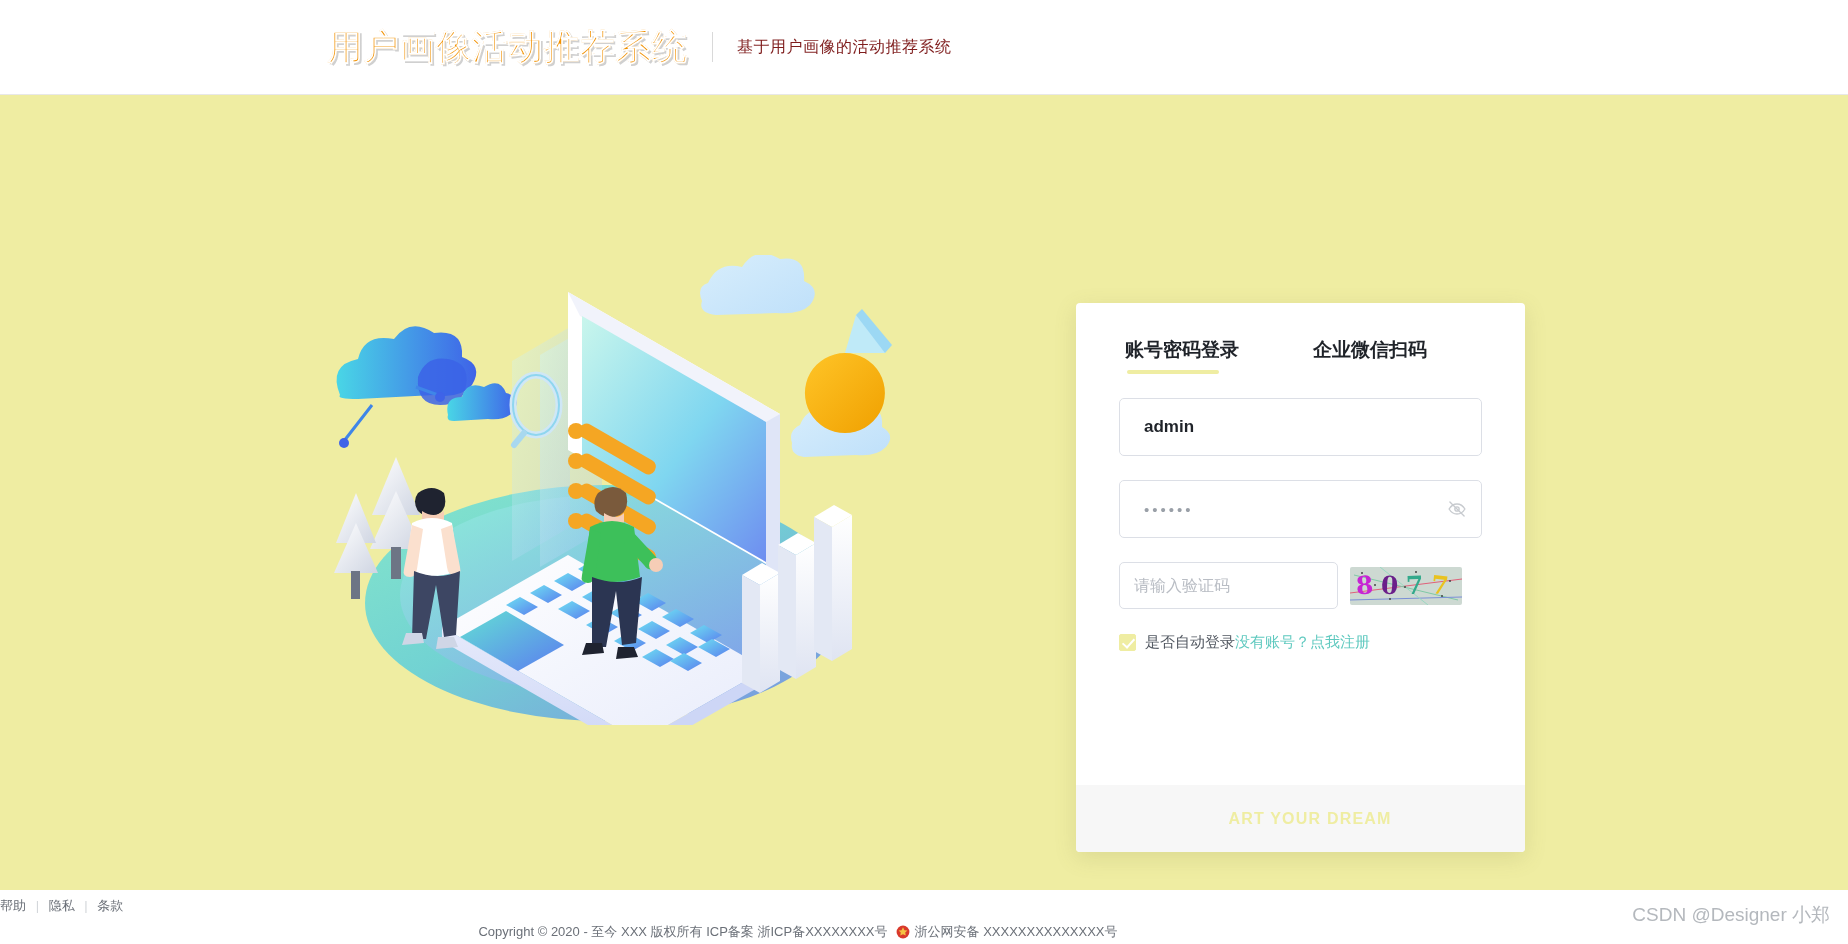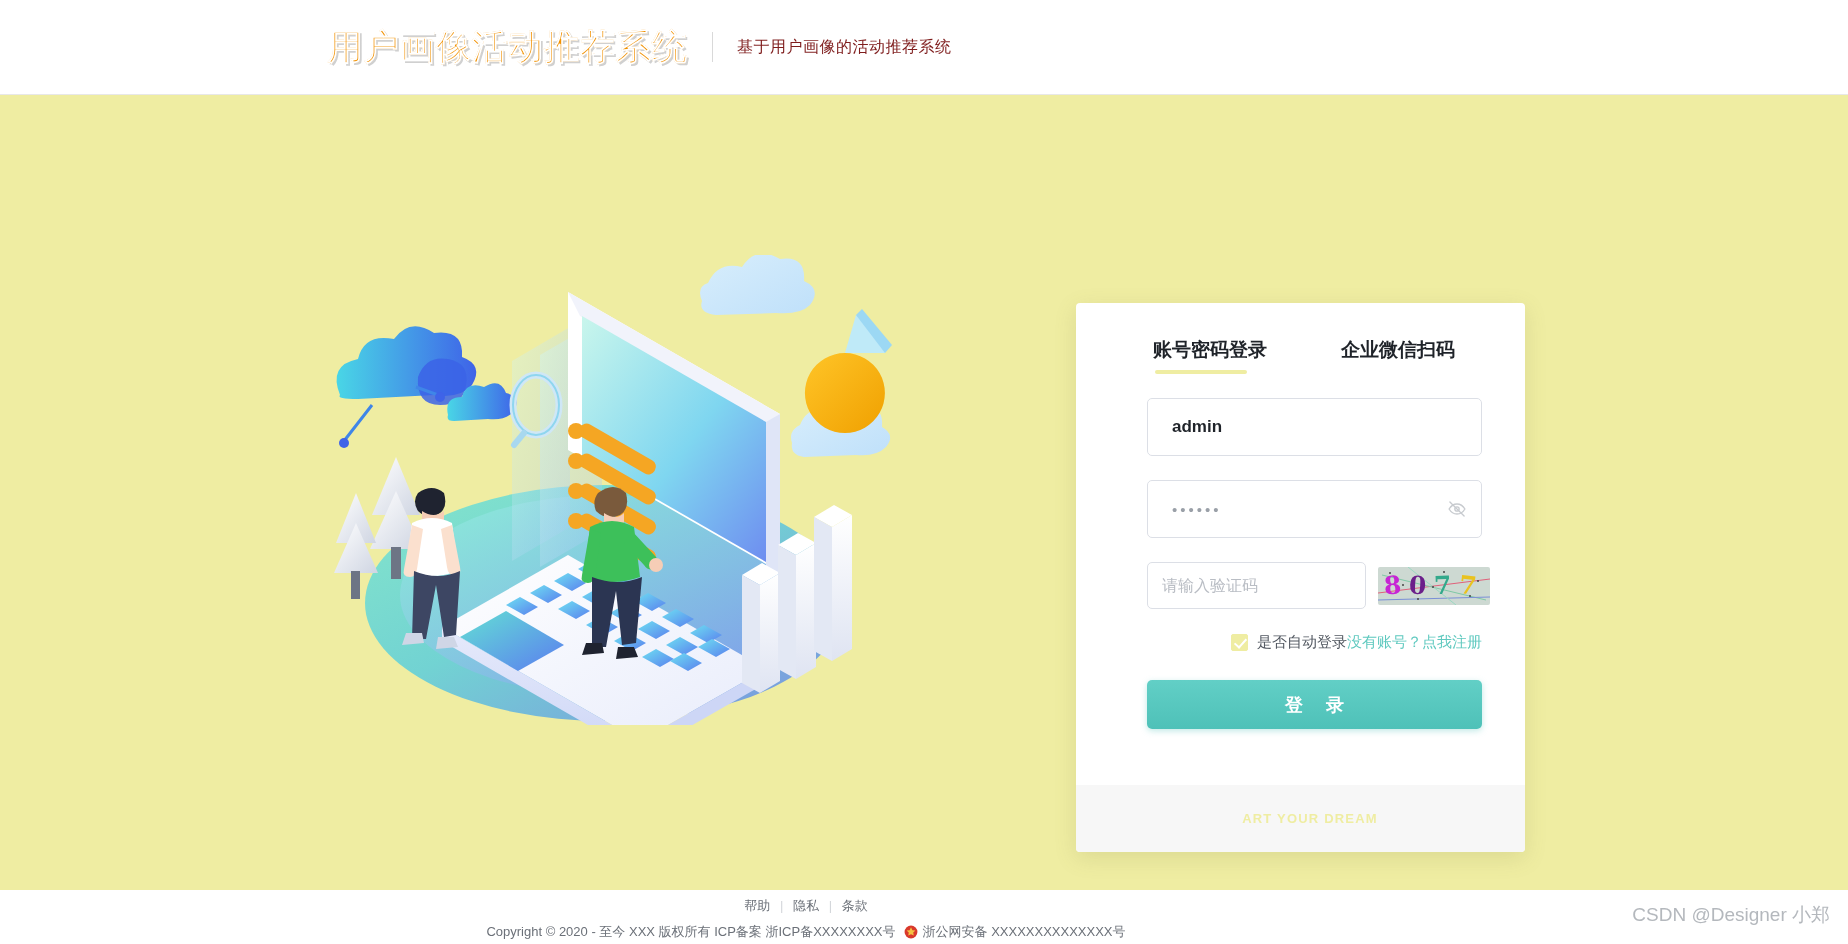--- a/index.html
+++ b/index.html
@@ -68,21 +68,20 @@
 
   
   #login-card {
     position: absolute;
     left: 1076px; top: 208px;
     width: 449px; height: 549px;
     background: #ffffff;
     border-radius: 4px;
     box-shadow: 0 6px 22px rgba(120,120,60,0.16);
     overflow: hidden;
-    padding-left: 28px;
   }
   #card-body { padding: 34px 43px 0 43px; }
 
   .tabs { display: flex; gap: 74px; padding-left: 6px; }
   .tab {
     position: relative;
     font-size: 19px;
     font-weight: bold;
     color: #1f2329;
     padding-bottom: 11px;
@@ -165,21 +164,21 @@
   #captcha-image svg { position: absolute; inset: 0; }
   .captcha-char {
     position: absolute;
     font-family: "DejaVu Serif", serif;
     font-weight: bold;
     font-size: 25px;
     top: 4px;
   }
 
   #options-row {
-    display: flex; align-items: center; justify-content: flex-end;
+    display: flex; align-items: center; justify-content: flex-start;
     margin-top: 24px;
   }
   #auto-login {
     display: flex; align-items: center; gap: 9px;
     cursor: pointer;
   }
   #auto-login-box {
     width: 17px; height: 17px;
     background: #efeda2;
     border: 1px solid #efeda2;
@@ -219,33 +218,33 @@
   }
 
   #card-footer {
     position: absolute;
     left: 0; bottom: 0;
     width: 100%; height: 67px;
     background: #f7f7f7;
     display: flex; align-items: center; justify-content: center;
   }
   #card-footer-text {
-    font-size: 13px;
+    font-size: 16px;
     font-weight: bold;
     letter-spacing: 1.2px;
     color: #efeda2;
     margin-left: 19px;
   }
 
   
   #page-footer {
-    position: absolute; left: 8px; top: 890px;
+    position: absolute; left: 0; top: 890px;
     width: 1596px; height: 54px;
     background: #ffffff;
-    text-align: center;
+    text-align: left;
   }
   #footer-links {
     margin-top: 7px;
     font-size: 13px; color: #6b7078;
   }
   #footer-links span.sep { color: #d3d6da; margin: 0 6px; }
   #footer-links a { color: #6b7078; text-decoration: none; cursor: pointer; }
   #footer-copy {
     margin-top: 8px;
     font-size: 13px;
@@ -509,21 +508,20 @@
         </div>
 
         <div id="options-row">
           <div id="auto-login">
             <span id="auto-login-box"></span>
             <span id="auto-login-label">是否自动登录</span>
           </div>
           <a id="register-link" href="#">没有账号？点我注册</a>
         </div>
 
-        <button id="login-button">登 录</button>
       </div>
 
       <div id="card-footer">
         <span id="card-footer-text">ART YOUR DREAM</span>
       </div>
     </div>
   </div>
 
   <div id="page-footer">
     <div id="footer-links">

